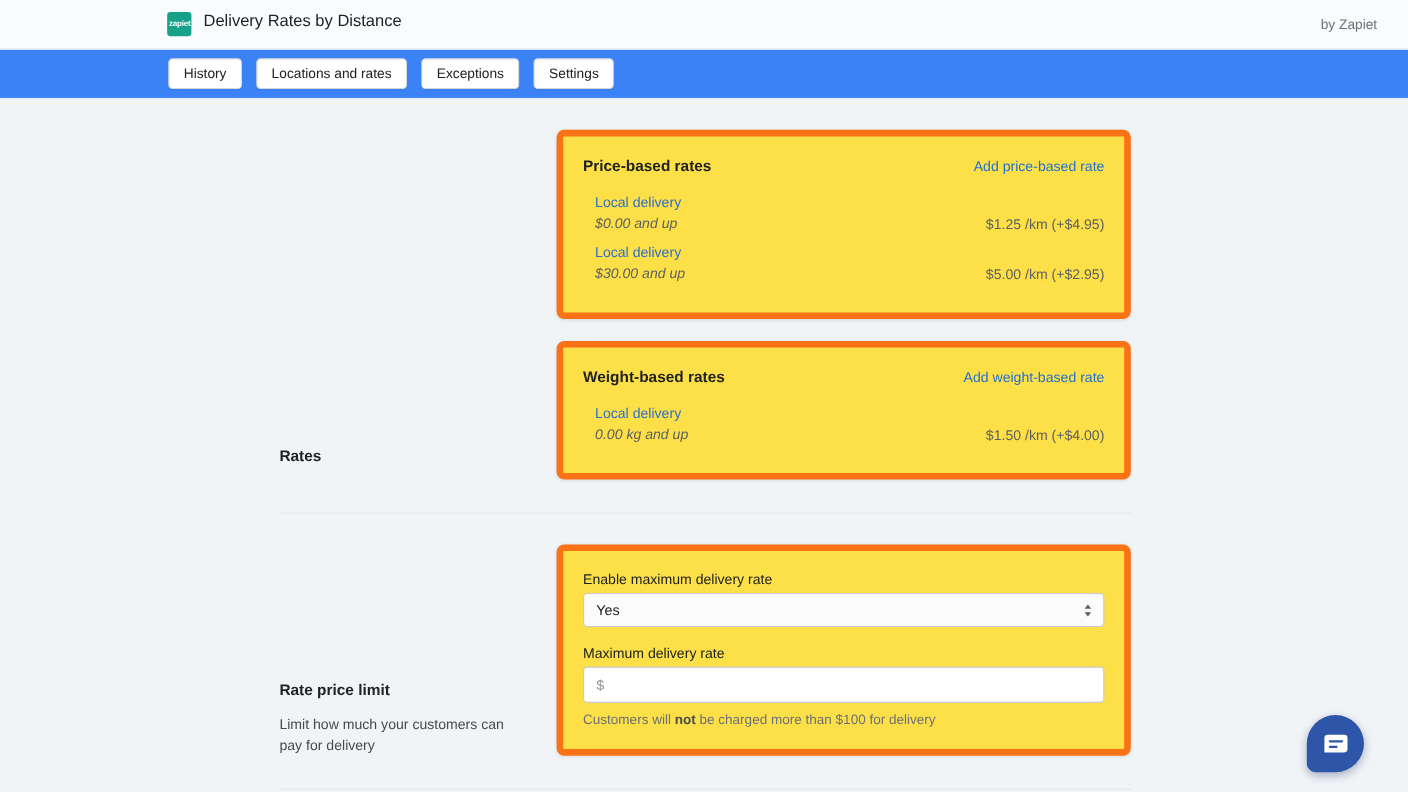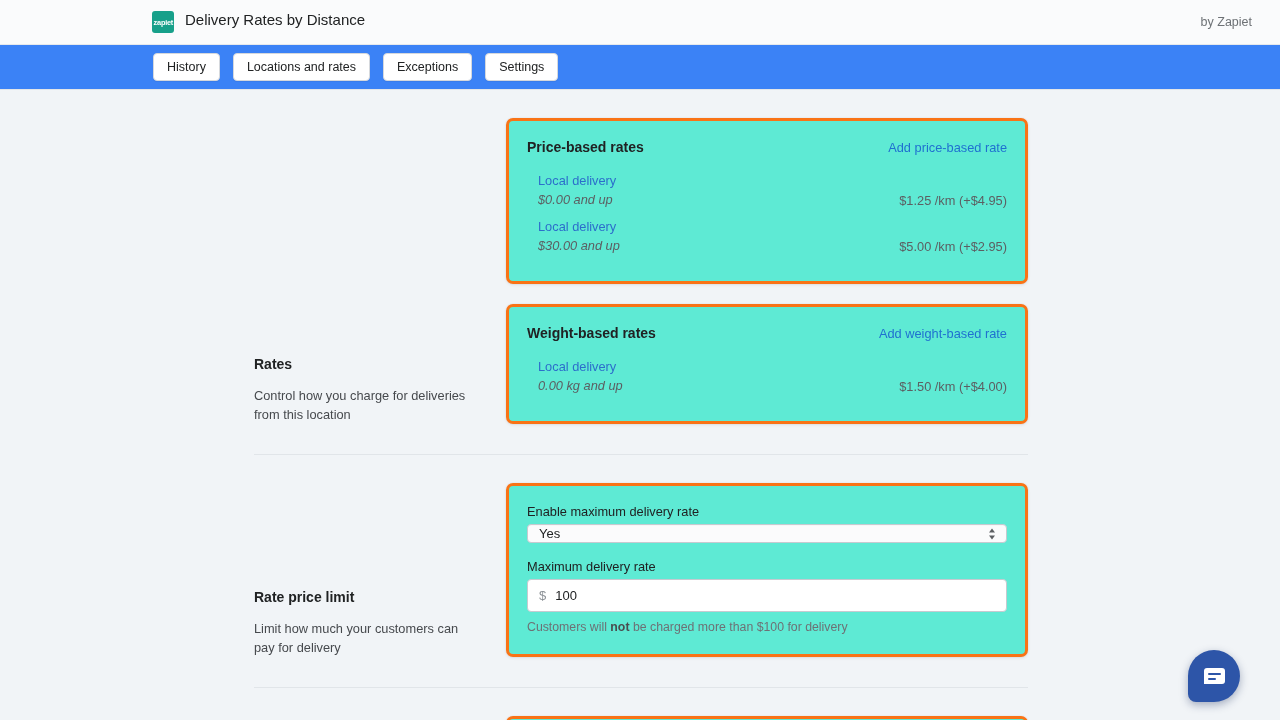--- a/index.html
+++ b/index.html
@@ -99,22 +99,22 @@
   }
   .sec-desc {
     font-size: 12.8px;
     line-height: 19px;
     color: #46494d;
   }
   .sec-right { flex: 1 1 auto; min-width: 0; }
 
   
   .card {
-    background: #5eead4;
-    border: 3px solid #f97316;
+    background: #fde047;
+    border: 6px solid #f97316;
     border-radius: 7px;
     box-shadow: 0 0 0 1px rgba(63,63,68,0.02), 0 1px 3px rgba(63,63,68,0.10);
   }
   .card + .card { margin-top: 20px; }
   .card-head {
     display: flex;
     align-items: baseline;
     justify-content: space-between;
     padding: 18px 18px 0 18px;
   }
@@ -166,21 +166,21 @@
   
   .form-card { padding: 18px 18px 20px 18px; }
   .field-label {
     font-size: 12.8px;
     color: #202223;
     margin-bottom: 5px;
   }
   .select-wrap { position: relative; }
   .select-box {
     width: 100%;
-    height: 19px;
+    height: 31px;
     background: #fbfbfc;
     border: 1px solid #c6cad0;
     border-radius: 4px;
     font-size: 13px;
     color: #202223;
     padding: 0 30px 0 11px;
     display: flex;
     align-items: center;
     cursor: pointer;
     box-shadow: inset 0 1px 0 rgba(0,0,0,0.02);
@@ -280,21 +280,20 @@
   <button class="nav-btn">Locations and rates</button>
   <button class="nav-btn">Exceptions</button>
   <button class="nav-btn">Settings</button>
 </div>
 
 <div class="page">
 
   <div class="section">
     <div class="sec-left">
       <div class="sec-title">Rates</div>
-      <div class="sec-desc">Control how you charge for deliveries from this location</div>
     </div>
     <div class="sec-right">
 
       <div class="card">
         <div class="card-head">
           <h3>Price-based rates</h3>
           <div class="card-action">Add price-based rate</div>
         </div>
         <div class="rate-list">
           <div class="rate-row">
@@ -349,21 +348,20 @@
           <span class="stepper">
               <i class="up"></i>
               <i class="down"></i>
             </span>
         </div>
 
         <div class="field-group">
           <div class="field-label">Maximum delivery rate</div>
           <div class="money-input">
             <span class="money-sym">$</span>
-            <input class="money-val" value="100" style="">
           </div>
           <div class="help-text"><span>Customers will </span><b>not</b><span> be charged more than $100 for delivery</span></div>
         </div>
 
       </div>
     </div>
   </div>
 
   <div class="divider"></div>
 

